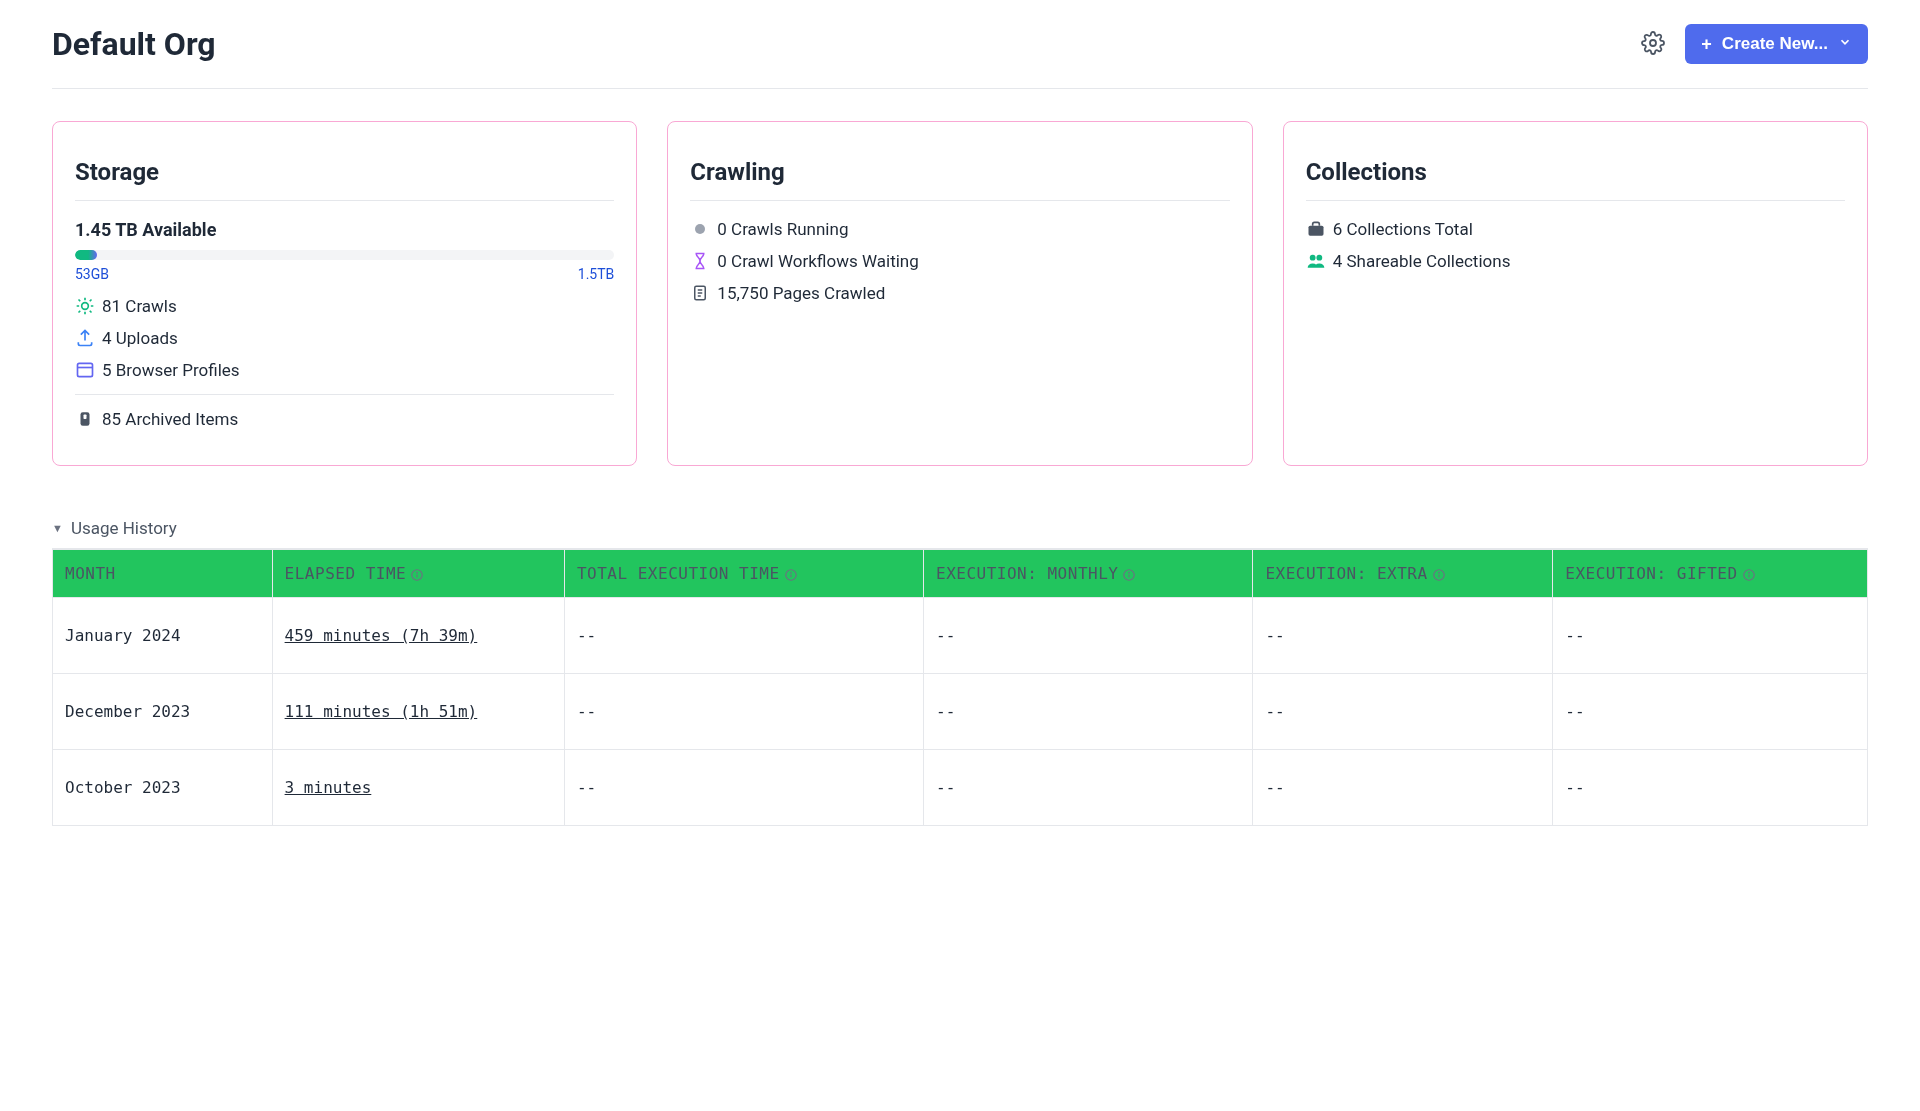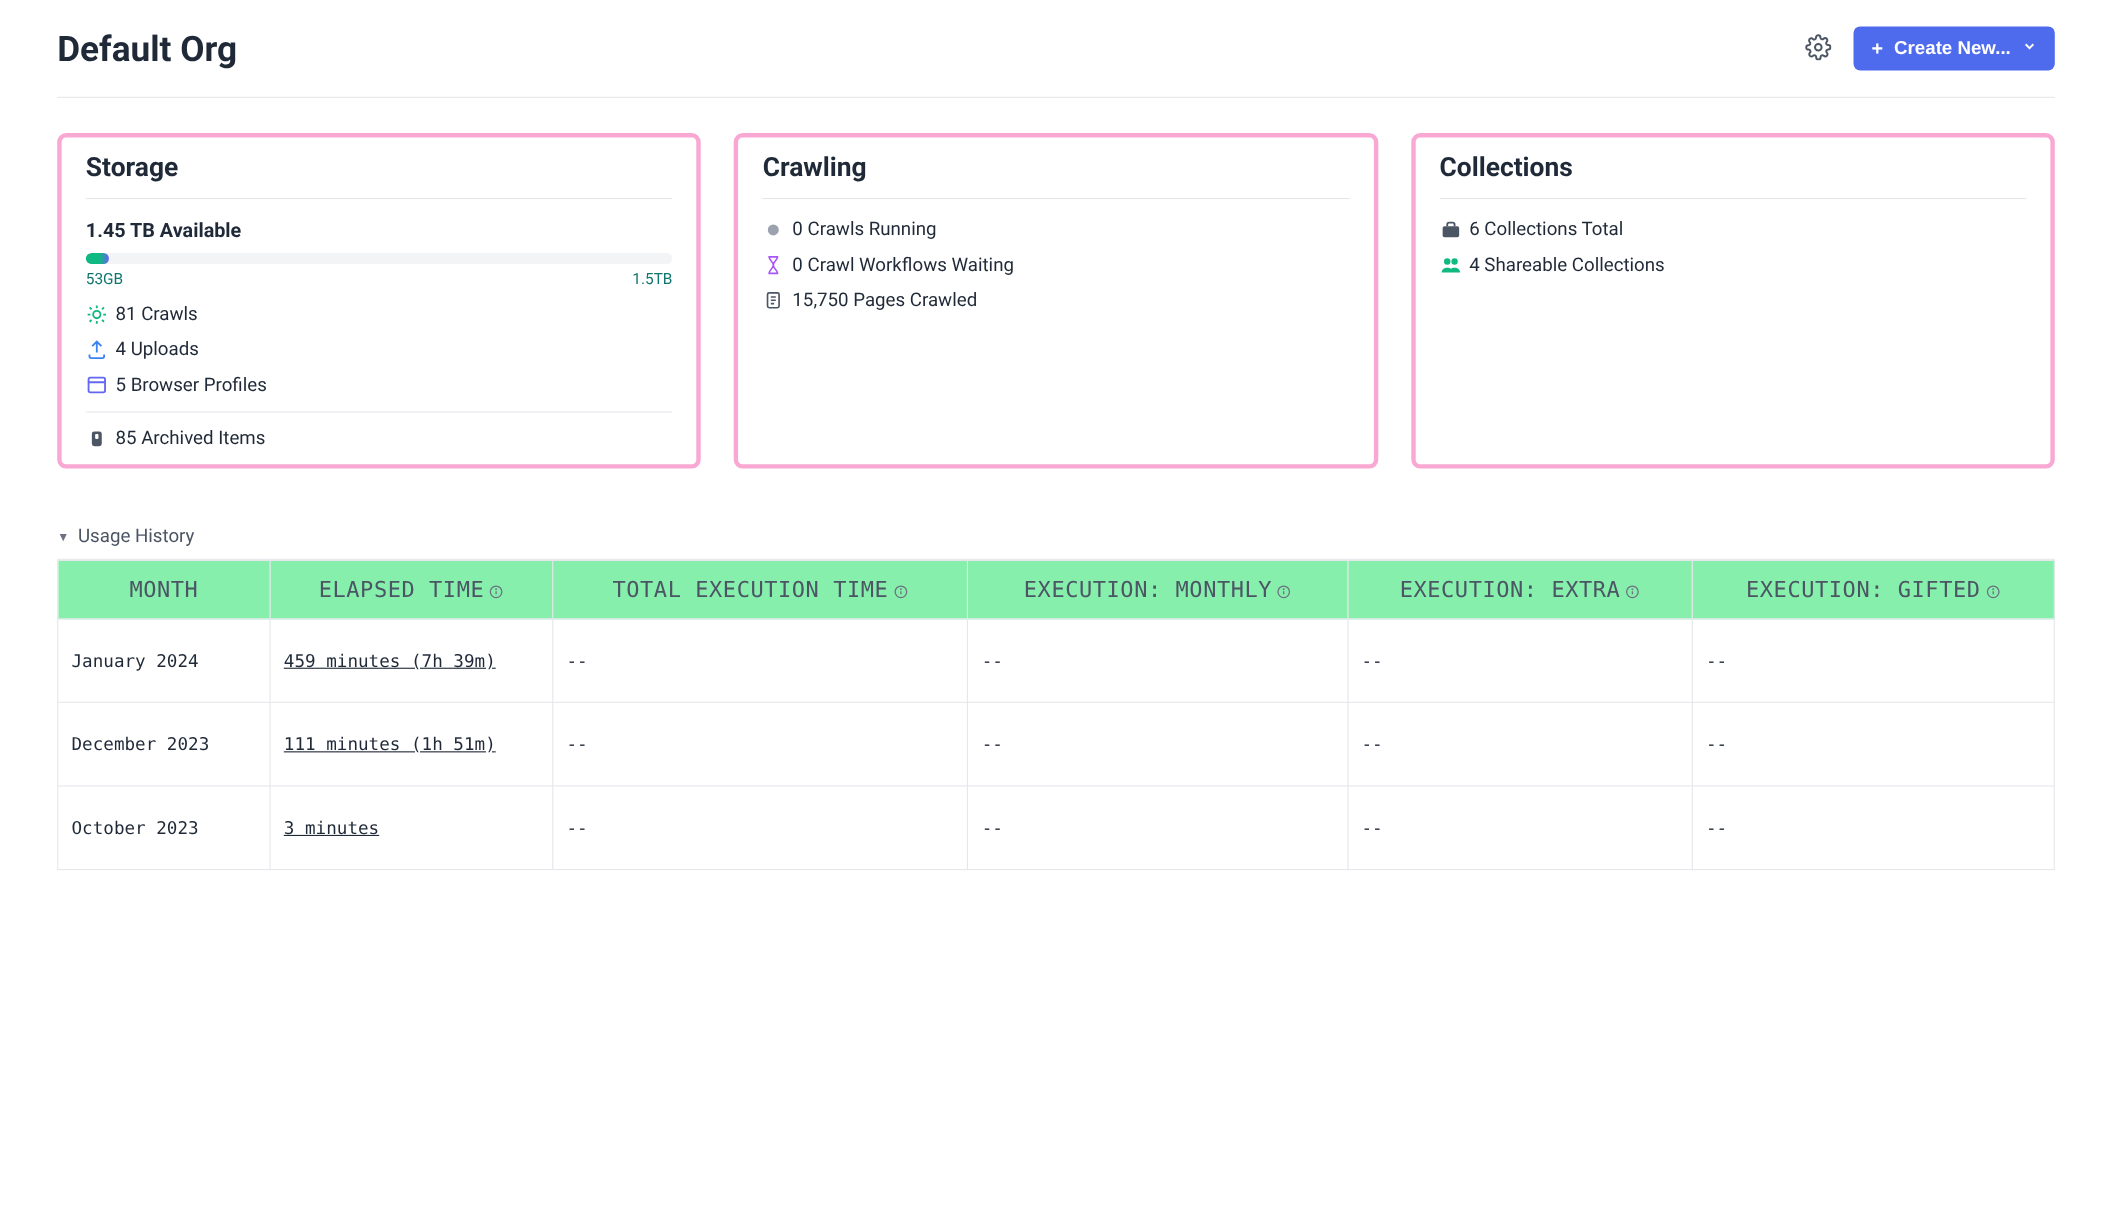--- a/index.html
+++ b/index.html
@@ -51,23 +51,23 @@
 .create-btn .plus { font-size: 18px; line-height: 1; }
 .create-btn .chevron svg { width: 14px; height: 14px; stroke: #fff; }
 
 .cards {
   display: grid;
   grid-template-columns: 1fr 1fr 1fr;
   gap: 30px;
   margin-bottom: 52px;
 }
 .card {
-  border: 4px solid #f9a8d4;
+  border: 1px solid #f9a8d4;
   border-radius: 8px;
-  padding: 13px 22px;
+  padding: 36px 22px;
 }
 .card-title {
   font-size: 24px;
   font-weight: 700;
   padding-bottom: 14px;
   border-bottom: 1px solid #e5e7eb;
   margin-bottom: 18px;
 }
 .storage-avail {
   font-size: 18px;
@@ -85,21 +85,21 @@
 .progress-fill {
   height: 100%;
   width: 4%;
   background: linear-gradient(90deg, #10b981 60%, #6366f1 100%);
   border-radius: 6px;
 }
 .progress-labels {
   display: flex;
   justify-content: space-between;
   font-size: 14px;
-  color: #0f766e;
+  color: #1d4ed8;
   margin-bottom: 14px;
 }
 .stat-line {
   display: flex;
   align-items: center;
   gap: 7px;
   font-size: 17px;
   margin-bottom: 12px;
 }
 .stat-line:last-child { margin-bottom: 0; }
@@ -127,25 +127,25 @@
   cursor: pointer;
 }
 .usage-header .tri { font-size: 11px; color: #6b7280; }
 
 table {
   width: 100%;
   border-collapse: collapse;
   font-size: 16px;
 }
 thead th {
-  background: #86efac;
-  text-align: center;
+  background: #22c55e;
+  text-align: left;
   font-family: ui-monospace, SFMono-Regular, Menlo, Consolas, monospace;
   font-weight: 500;
-  font-size: 20px;
+  font-size: 16px;
   letter-spacing: 0.5px;
   color: #4b5563;
   padding: 14px 12px;
   border: 1px solid #e5e7eb;
   text-transform: uppercase;
 }
 thead th .info {
   display: inline-flex;
   margin-left: 4px;
   vertical-align: middle;

